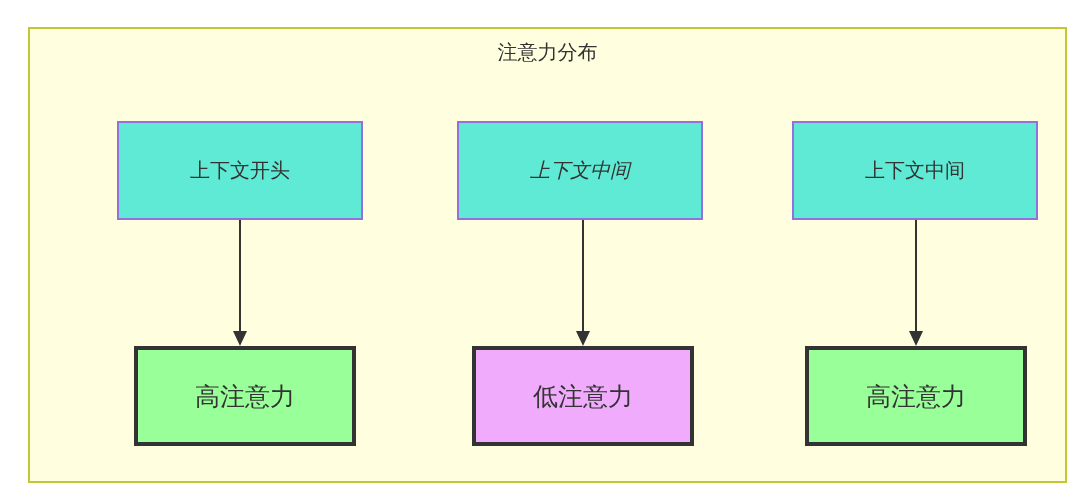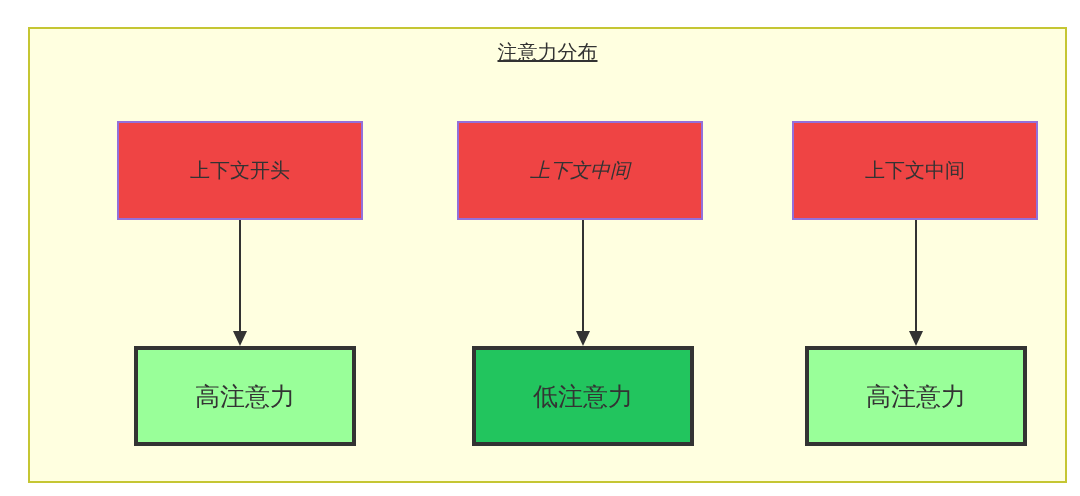--- a/index.html
+++ b/index.html
@@ -36,30 +36,29 @@
   .subgraph-title {
     position: absolute;
     left: 0;
     top: 11px;
     width: 100%;
     text-align: center;
     font-size: 20px;
     color: #333333;
     line-height: 1.2;
     white-space: nowrap;
-    text-decoration: underline;
   }
 
   
   .node-top {
     position: absolute;
     top: 92px;
     width: 246px;
     height: 99px;
-    background: #ef4444;
+    background: #5eead4;
     border: 2px solid #9370db;
     box-sizing: border-box;
     display: flex;
     align-items: center;
     justify-content: center;
     font-size: 20px;
     color: #333333;
     white-space: nowrap;
   }
 
@@ -73,21 +72,21 @@
     box-sizing: border-box;
     display: flex;
     align-items: center;
     justify-content: center;
     font-size: 25px;
     color: #333333;
     white-space: nowrap;
   }
 
   .fill-high { background: #99ff99; }
-  .fill-low  { background: #22c55e; }
+  .fill-low  { background: #f0abfc; }
 
   
   .col-1 .node-top    { left: 87px; }
   .col-2 .node-top    { left: 427px; font-style: italic; }
   .col-3 .node-top    { left: 762px; }
   .col-1 .node-bottom { left: 104px; }
   .col-2 .node-bottom { left: 442px; }
   .col-3 .node-bottom { left: 775px; }
 
   

